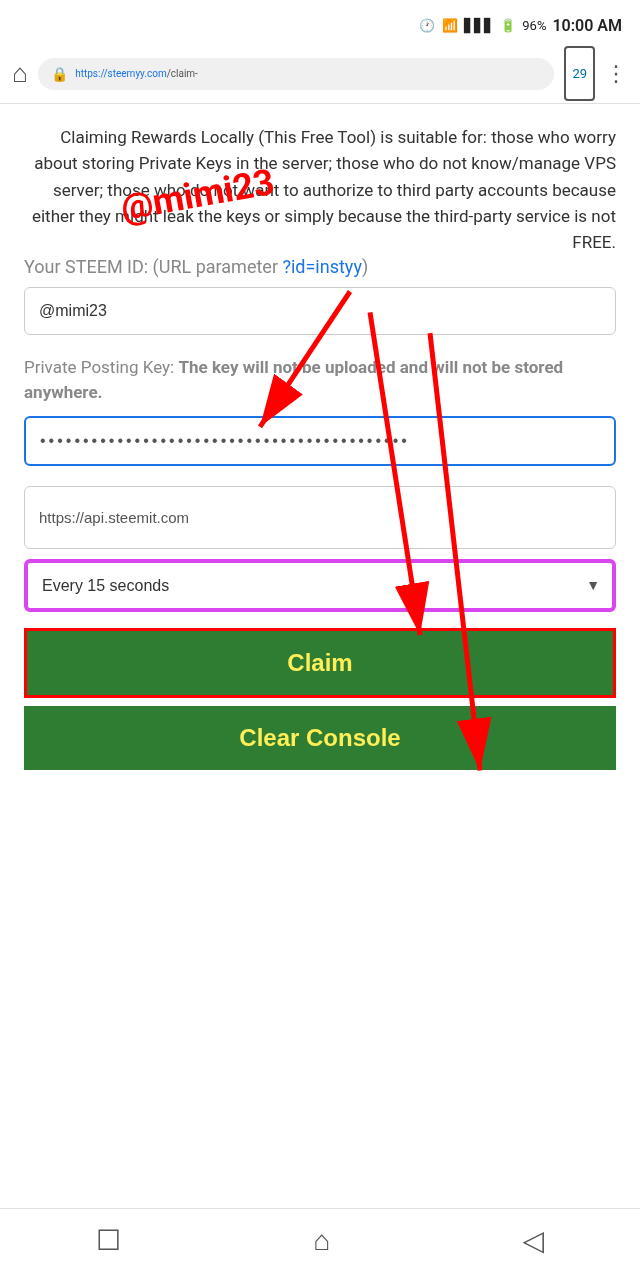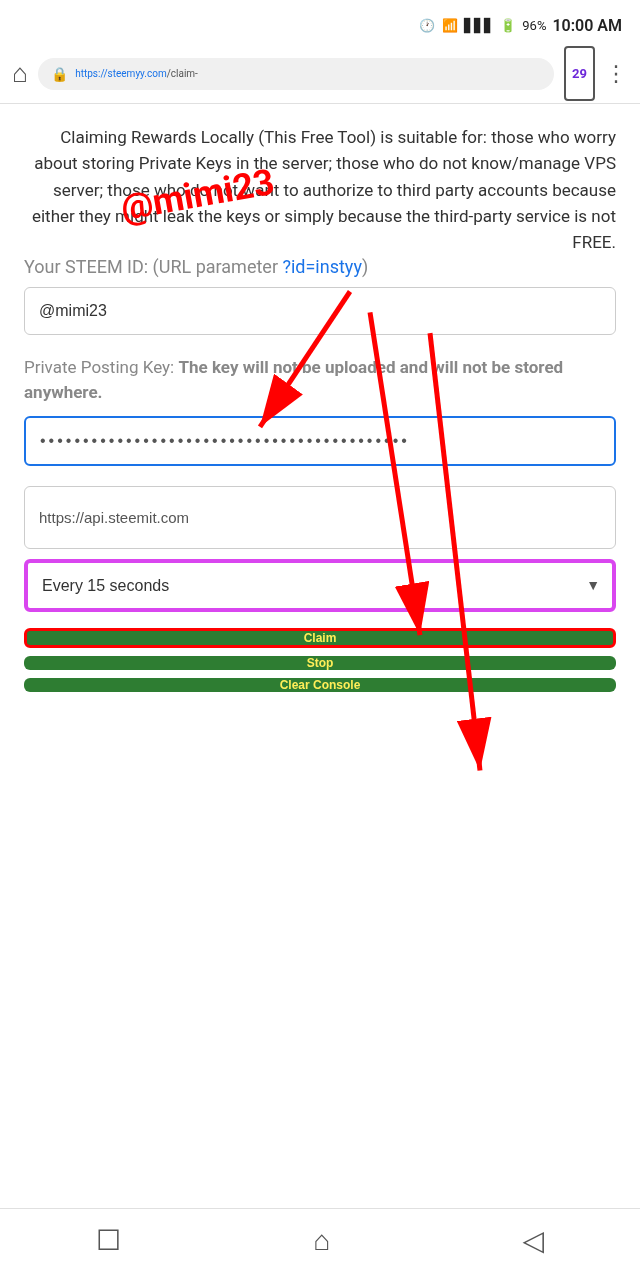--- a/index.html
+++ b/index.html
@@ -79,22 +79,22 @@
     }
     .url-text .url-path {
       color: #555;
     }
     .tab-count {
       background: #fff;
       border: 2px solid #555;
       border-radius: 4px;
       padding: 18px 6px;
       font-size: 13px;
-      font-weight: bold;
-      color: #6d28d9;
+      font-weight: normal;
+      color: #0369a1;
       flex-shrink: 0;
     }
     .menu-dots {
       font-size: 22px;
       color: #555;
       flex-shrink: 0;
       letter-spacing: 1px;
     }
 
     
@@ -201,23 +201,24 @@
       right: 16px;
       top: 50%;
       transform: translateY(-50%);
       font-size: 14px;
       color: #555;
       pointer-events: none;
     }
 
     .btn {
       width: 100%;
+      padding: 18px;
       border: none;
-      border-radius: 6px;
-      font-size: 12px;
+      border-radius: 0;
+      font-size: 24px;
       font-weight: 600;
       cursor: pointer;
       margin-bottom: 8px;
       display: block;
       text-align: center;
     }
     .btn-claim {
       background: #2e7d32;
       color: #ffee58;
       border: 3px solid red;
@@ -341,21 +342,20 @@
       <option>Every 60 seconds</option>
       <option>Every 5 minutes</option>
     </select>
     <span class="select-arrow">▼</span>
   </div>
 
   
   <button class="btn btn-claim">Claim</button>
 
   
-  <button class="btn btn-stop">Stop</button>
 
   
   <button class="btn btn-clear">Clear Console</button>
 
 </div>
 
 <div class="bottom-nav">
   <span class="bottom-nav-icon">☐</span>
   <span class="bottom-nav-icon">⌂</span>
   <span class="bottom-nav-icon">◁</span>

